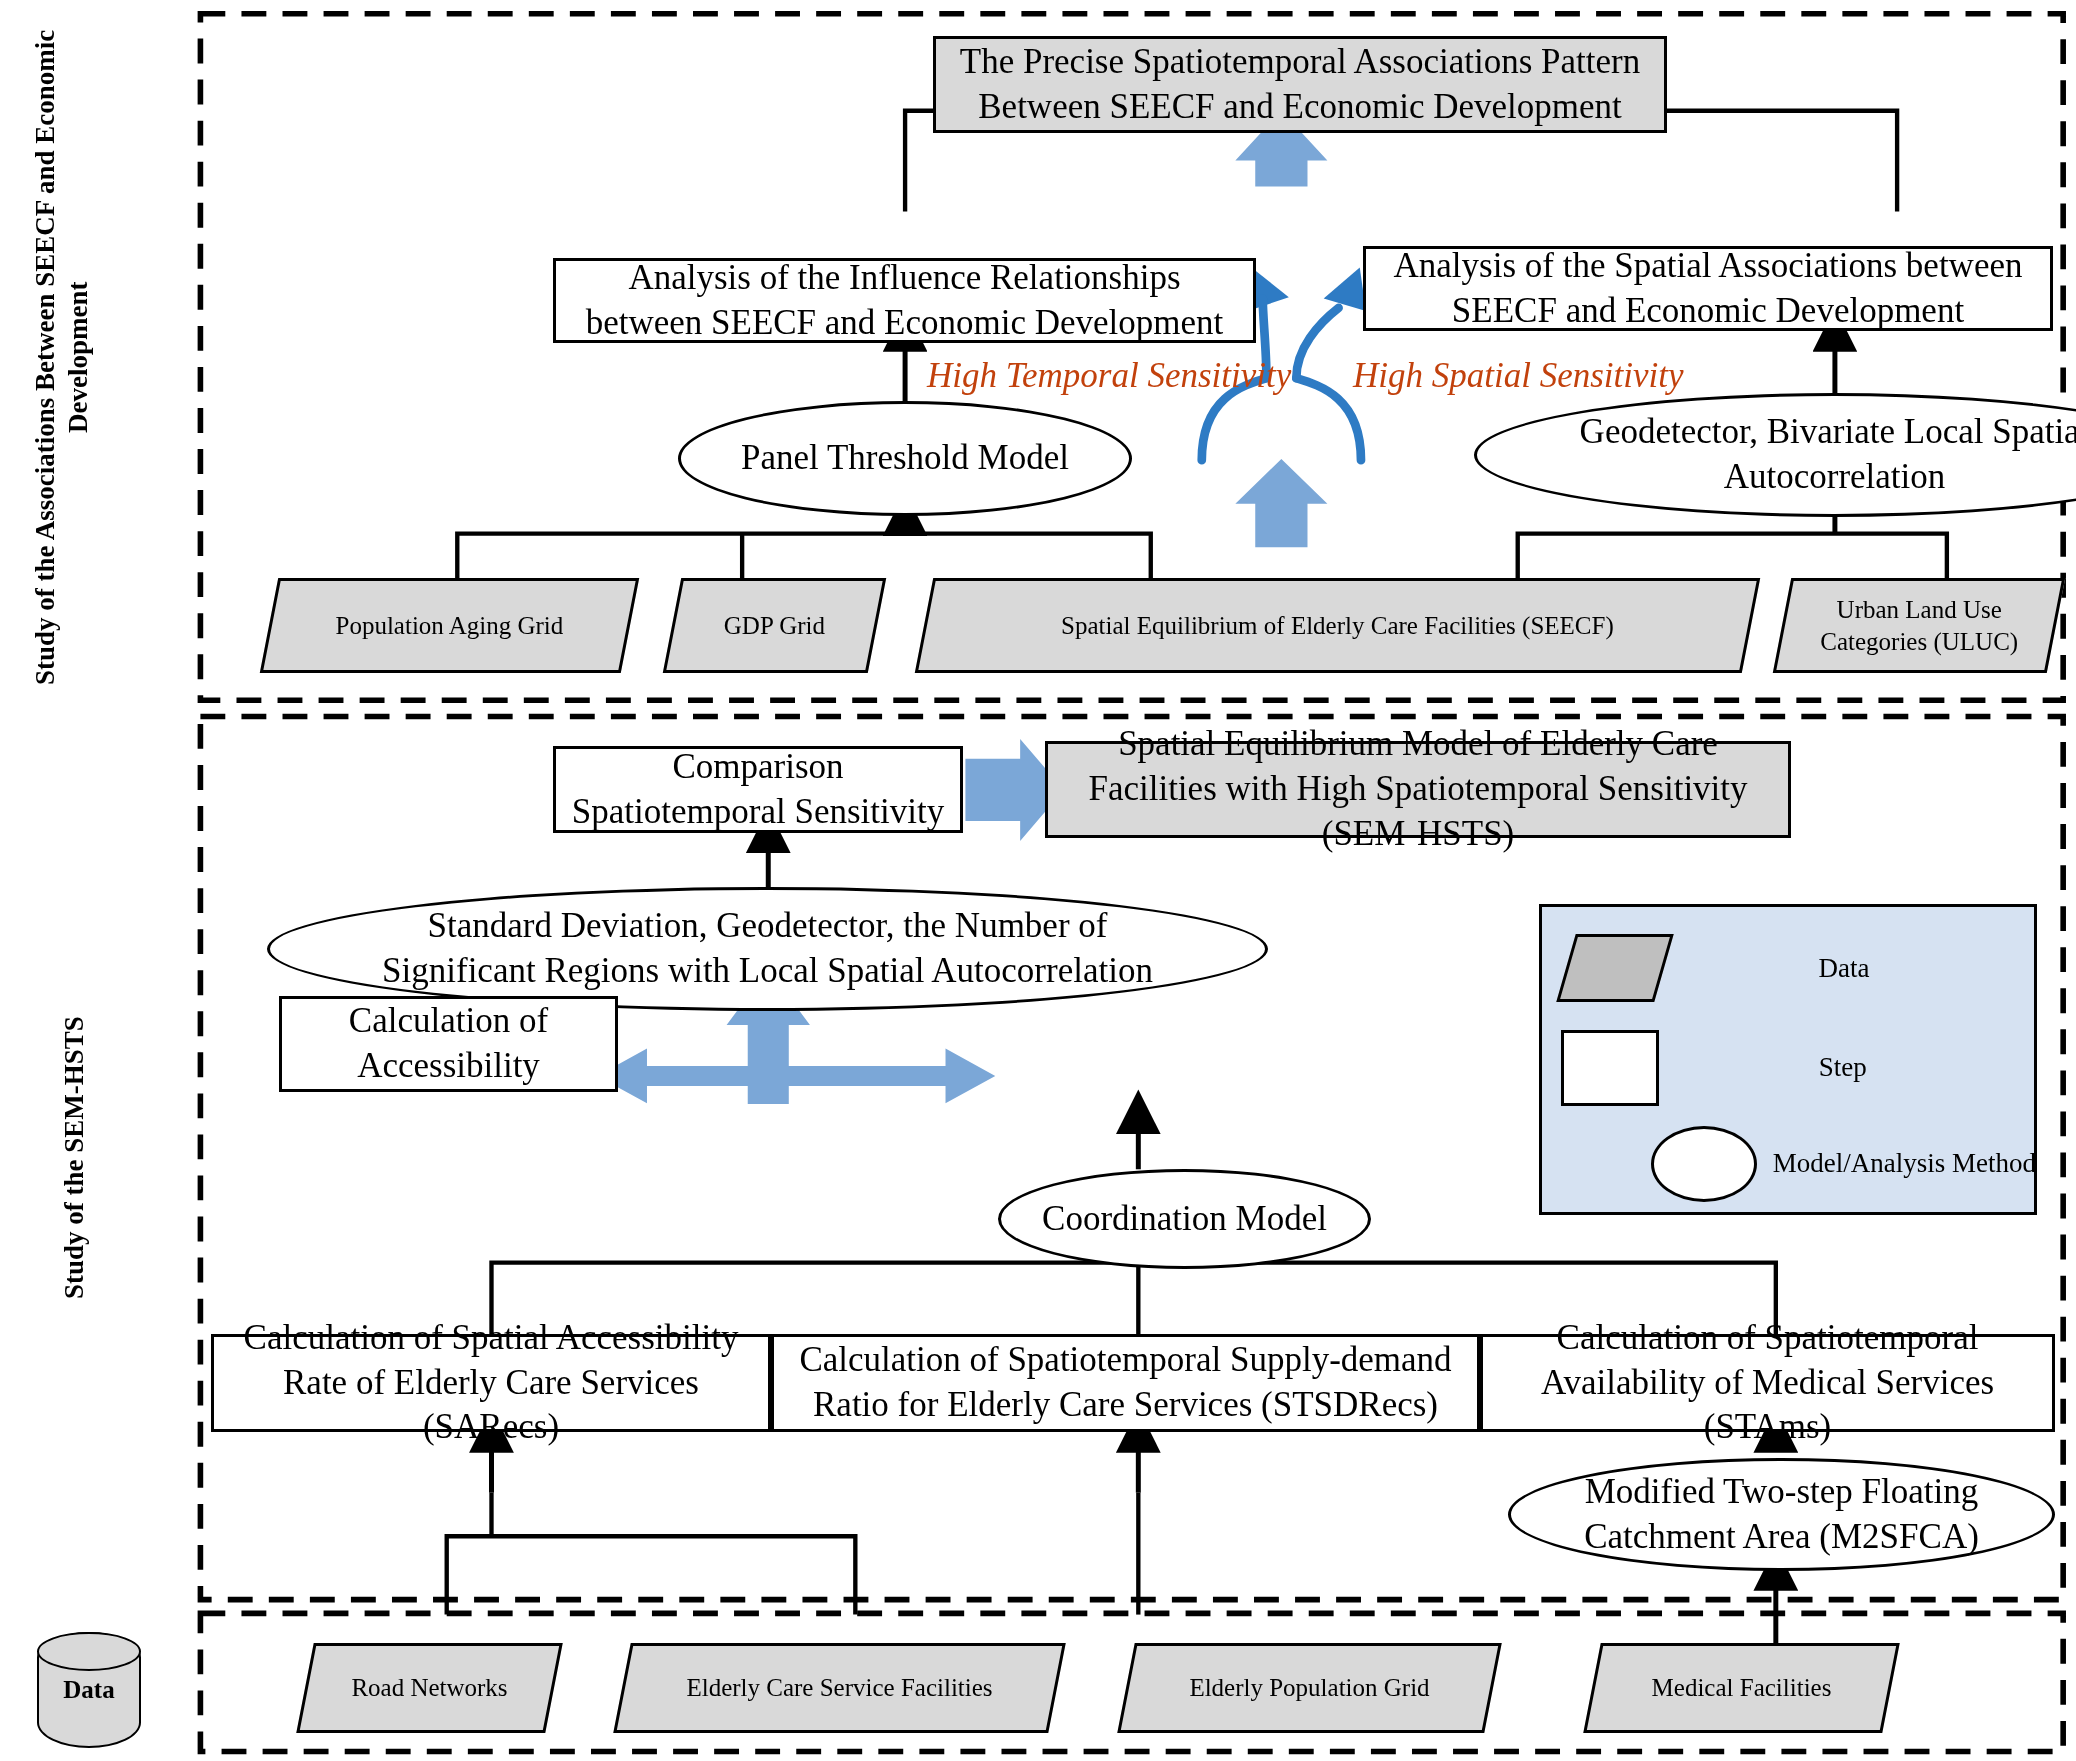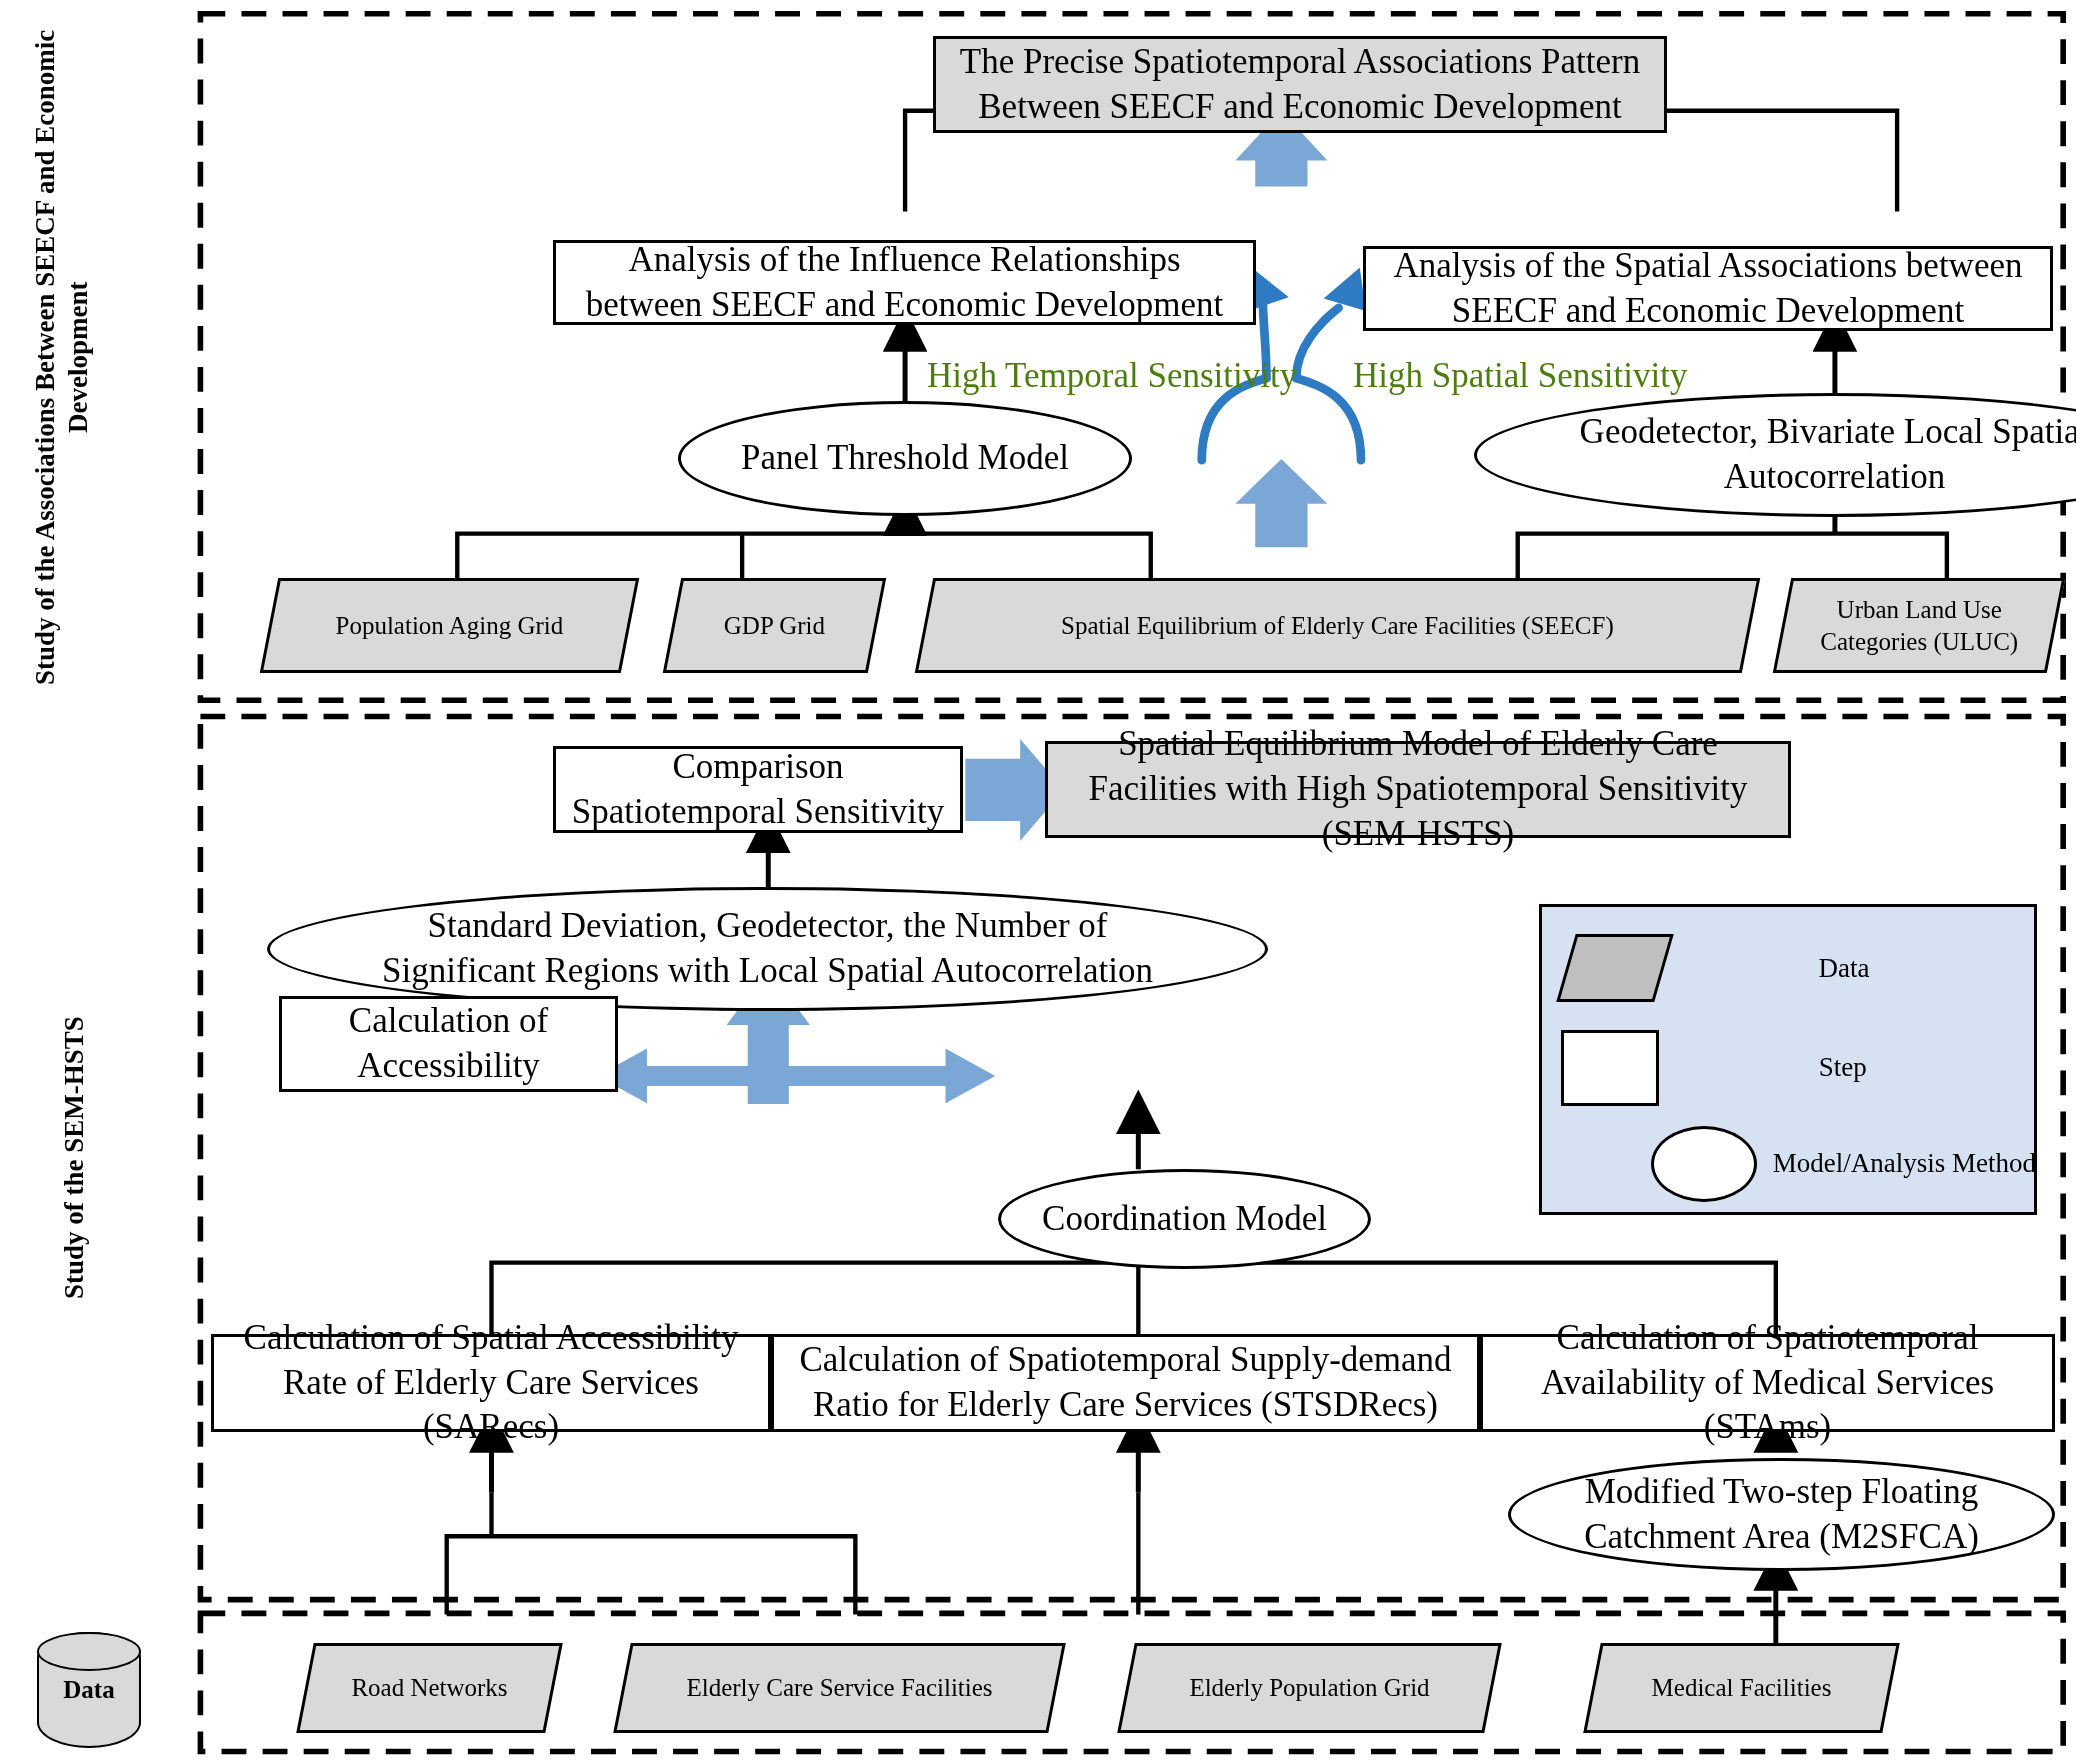--- a/index.html
+++ b/index.html
@@ -130,22 +130,23 @@
     width: 100px;
     height: 35px;
     border: 2.5px solid #000;
     border-radius: 50%;
     background: #d9d9d9;
     box-sizing: content-box;
   }
   .cyl-label { position: relative; z-index: 3; }
   .edge-label {
     position: absolute;
-    color: #4d7c0f;
+    color: #c2410c;
     white-space: nowrap;
+    font-style: italic;
   }
   .f40 { font-size: 25px; }
   .f42 { font-size: 35px; }
   .f44 { font-size: 27px; }
 </style>
 </head>
 <body>
 
 <div id="canvas">
 
@@ -220,21 +221,21 @@
 
   <div class="cyl f40" style="left:37px; top:1632px;">
     <div class="cyl-top"></div>
     <span class="cyl-label">Data</span>
   </div>
 
   <div class="node rect shaded f42" style="left:933px; top:36px; width:734px; height:97px; padding:0 15px;">
     <span>The Precise Spatiotemporal Associations Pattern Between  SEECF and Economic Development</span>
   </div>
 
-  <div class="node rect f42" style="left:553px; top:240px; width:703px; height:85px; padding:0 12.4px;">
+  <div class="node rect f42" style="left:553px; top:258px; width:703px; height:85px; padding:0 12.4px;">
     <span>Analysis of the Influence Relationships between SEECF and Economic Development</span>
   </div>
 
   <div class="node rect f42" style="left:1363px; top:246px; width:690px; height:85px; padding:0 12.4px;">
     <span>Analysis of the Spatial Associations between SEECF and Economic Development</span>
   </div>
 
   <div class="edge-label f42" style="left:927px; top:356px;">
     <span>High Temporal Sensitivity</span>
   </div>

